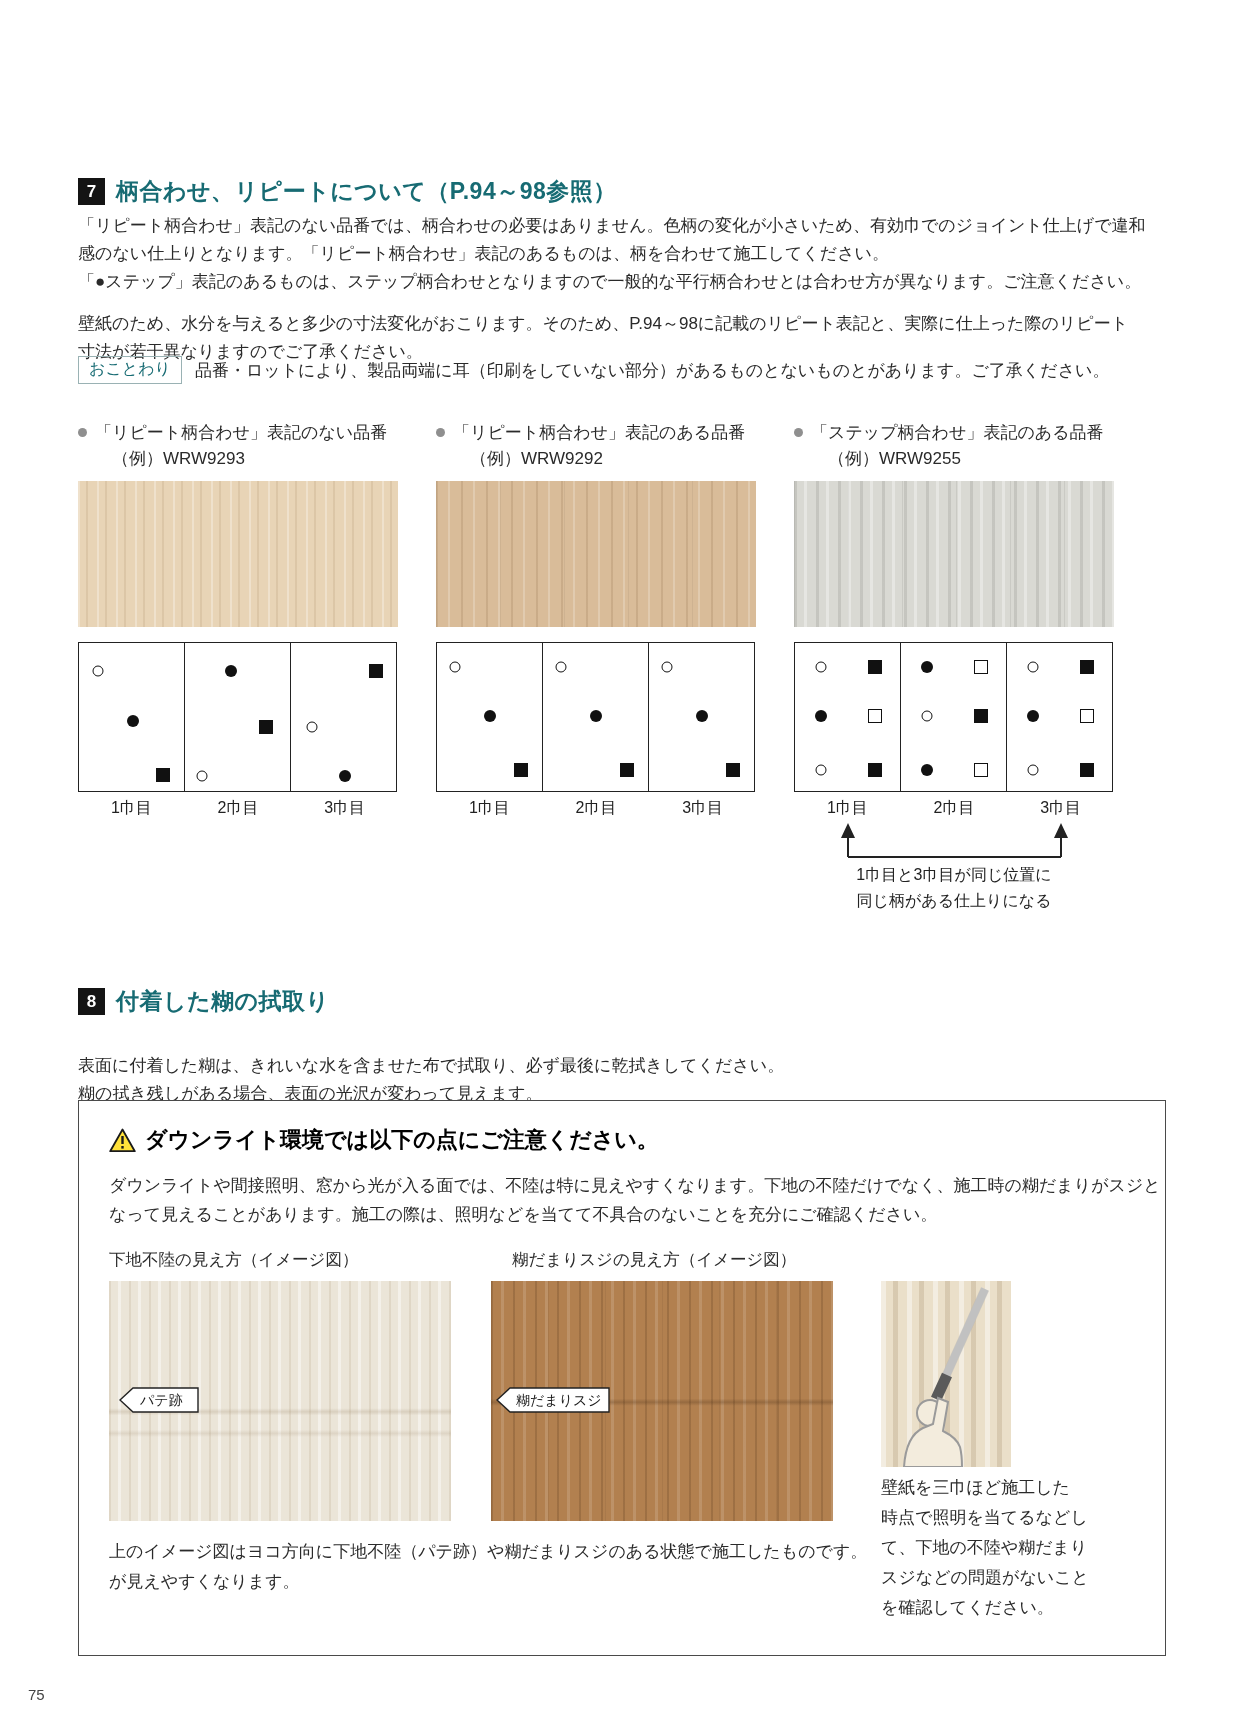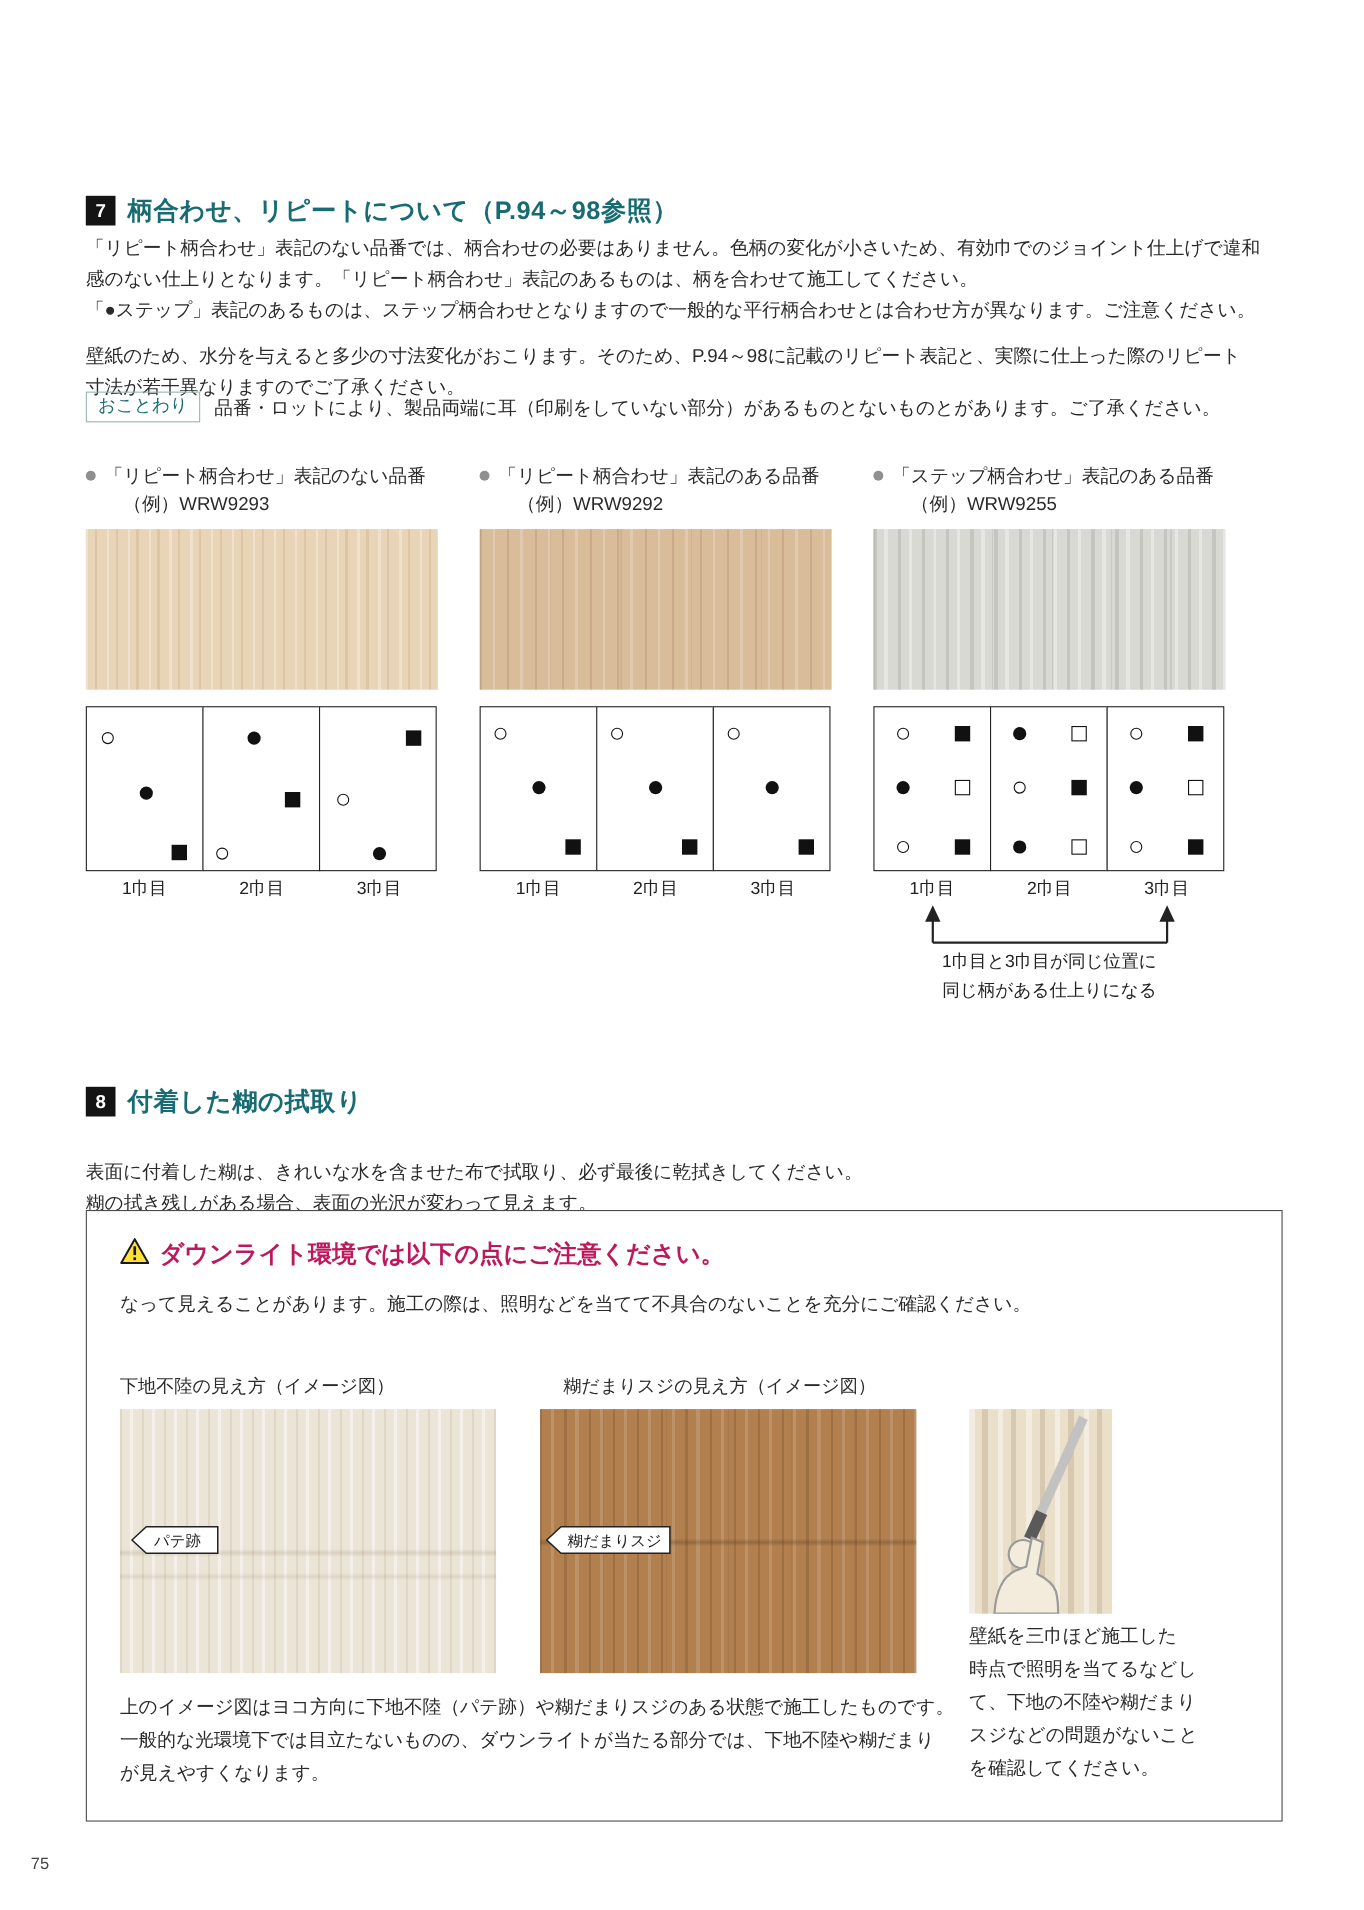--- a/index.html
+++ b/index.html
@@ -64,21 +64,21 @@
   .circle-open   { width: 11px; height: 11px; border: 1.6px solid #111; border-radius: 50%; background: #fff; }
   .circle-filled { width: 12px; height: 12px; border-radius: 50%; background: #111; }
   .square-filled { width: 14px; height: 14px; background: #111; }
   .square-open   { width: 14px; height: 14px; border: 1.6px solid #111; background: #fff; }
 
   .step-extra { text-align: center; }
   .step-note { font-size: 16px; line-height: 26px; text-align: center; margin-top: 1px; color: #222; }
 
   
   .warnbox { position: absolute; left: 78px; top: 1100px; width: 1088px; height: 556px; border: 1px solid #4a4a4a; background: #fff; }
-  .warn-title { position: absolute; left: 30px; top: 24px; display: flex; gap: 9px; color: #be185d; font-size: 22px; font-weight: bold; }
+  .warn-title { position: absolute; left: 30px; top: 24px; display: flex; align-items: center; gap: 9px; color: #000000; font-size: 22px; font-weight: bold; }
   .warn-body { position: absolute; left: 30px; top: 70px; font-size: 17px; line-height: 29px; }
   .caption { position: absolute; font-size: 16.5px; }
   #cap1 { left: 30px; top: 148px; }
   #cap2 { left: 412px; top: 148px; margin-left: 21px; }
 
   .wallimg { position: absolute; top: 180px; width: 342px; height: 240px; }
   #wall1 { left: 30px; background-color: #ebe5d8;
     background-image:
       linear-gradient(rgba(255,255,255,0) 53%, rgba(150,128,98,0.22) 54.5%, rgba(255,255,255,0) 56%),
       linear-gradient(rgba(255,255,255,0) 62%, rgba(150,128,98,0.16) 63.5%, rgba(255,255,255,0) 65%),
@@ -272,20 +272,21 @@
     <div class="warn-title">
       <svg width="27" height="25" viewBox="0 0 27 25">
         <polygon points="13.5,1.5 25.8,23.2 1.2,23.2" fill="#ffe13a" stroke="#1a1a1a" stroke-width="1.8" stroke-linejoin="round"></polygon>
         <rect x="12.3" y="8" width="2.4" height="8" fill="#1a1a1a"></rect>
         <rect x="12.3" y="18" width="2.4" height="2.6" fill="#1a1a1a"></rect>
       </svg>
       <span>ダウンライト環境では以下の点にご注意ください。</span>
     </div>
 
     <div class="warn-body">
+      <div>ダウンライトや間接照明、窓から光が入る面では、不陸は特に見えやすくなります。下地の不陸だけでなく、施工時の糊だまりがスジと</div>
       <div>なって見えることがあります。施工の際は、照明などを当てて不具合のないことを充分にご確認ください。</div>
     </div>
 
     <div class="caption" id="cap1">下地不陸の見え方（イメージ図）</div>
     <div class="caption" id="cap2">糊だまりスジの見え方（イメージ図）</div>
 
     <div class="wallimg" id="wall1"></div>
     <div class="wallimg" id="wall2"></div>
 
     <svg class="callout" id="label1" width="80" height="26" viewBox="0 0 80 26">
@@ -304,21 +305,20 @@
         <line x1="66" y1="94" x2="55" y2="118" stroke="#5a5a5a" stroke-width="11"></line>
         <g stroke="#9a9a9a" fill="#f3ecdd" stroke-width="2">
           <circle cx="49" cy="132" r="13"></circle>
           <path d="M23,186 Q25,155 42,147 L52,143 57,117 67,121 62,150 Q76,157 79,166 Q81,174 81,186 Z"></path>
         </g>
       </svg>
     </div>
 
     <div id="warn-bottom-text">
       <div>上のイメージ図はヨコ方向に下地不陸（パテ跡）や糊だまりスジのある状態で施工したものです。</div>
-      <div>一般的な光環境下では目立たないものの、ダウンライトが当たる部分では、下地不陸や糊だまり</div>
       <div>が見えやすくなります。</div>
     </div>
 
     <div id="warn-right-text">
       <div>壁紙を三巾ほど施工した</div>
       <div>時点で照明を当てるなどし</div>
       <div>て、下地の不陸や糊だまり</div>
       <div>スジなどの問題がないこと</div>
       <div>を確認してください。</div>
     </div>

